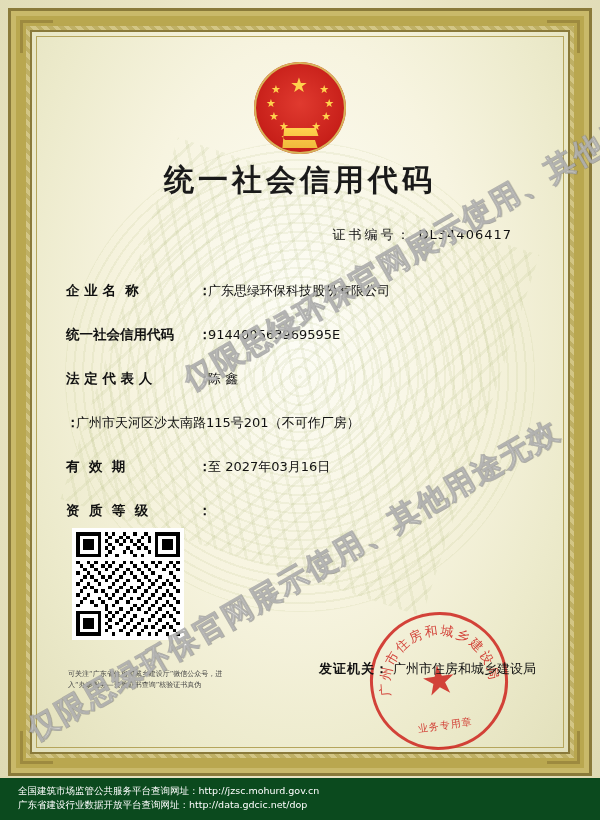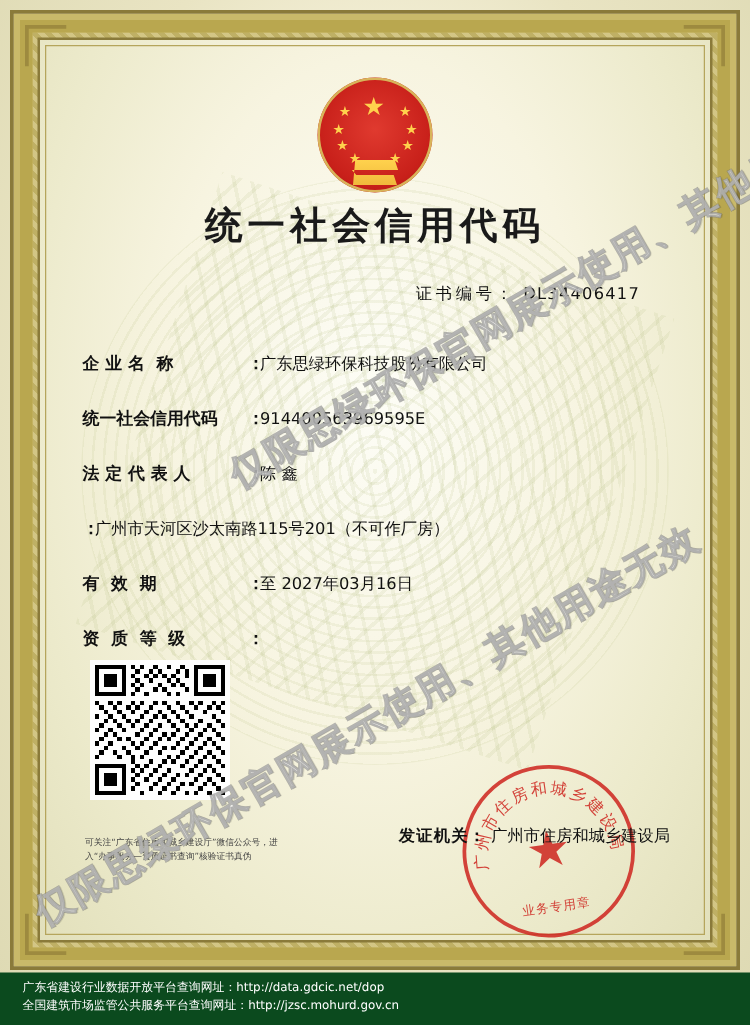--- a/index.html
+++ b/index.html
@@ -526,17 +526,17 @@
       <span class="lbl">发证机关：</span><span class="val">广州市住房和城乡建设局</span>
     </div>
   </div>
 
   <div class="wm">
     <span class="w1">仅限思绿环保官网展示使用、其他用途无效</span>
     <span class="w2">仅限思绿环保官网展示使用、其他用途无效</span>
   </div>
 
   <div class="footer">
+    <div>全国建筑市场监管公共服务平台查询网址：http://jzsc.mohurd.gov.cn</div>
     <div>广东省建设行业数据开放平台查询网址：http://data.gdcic.net/dop</div>
-    <div>全国建筑市场监管公共服务平台查询网址：http://jzsc.mohurd.gov.cn</div>
   </div>
 
 </div>
 
 </body></html>

